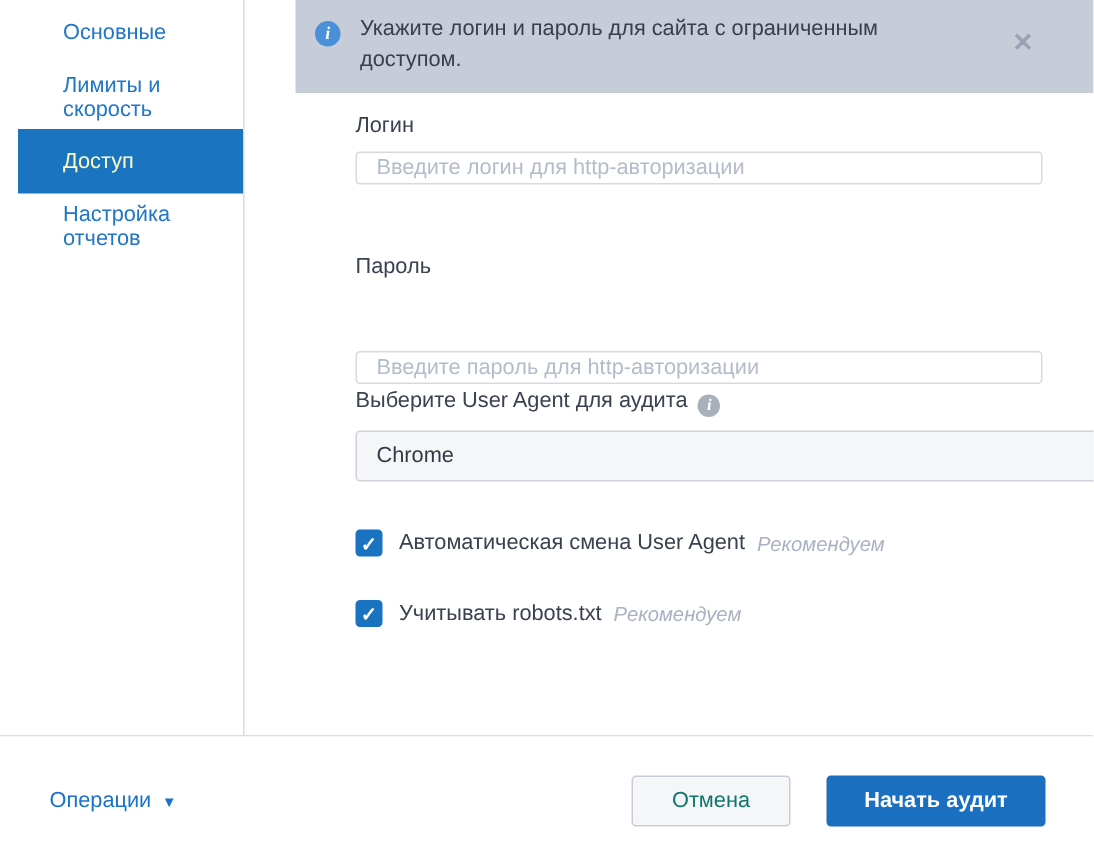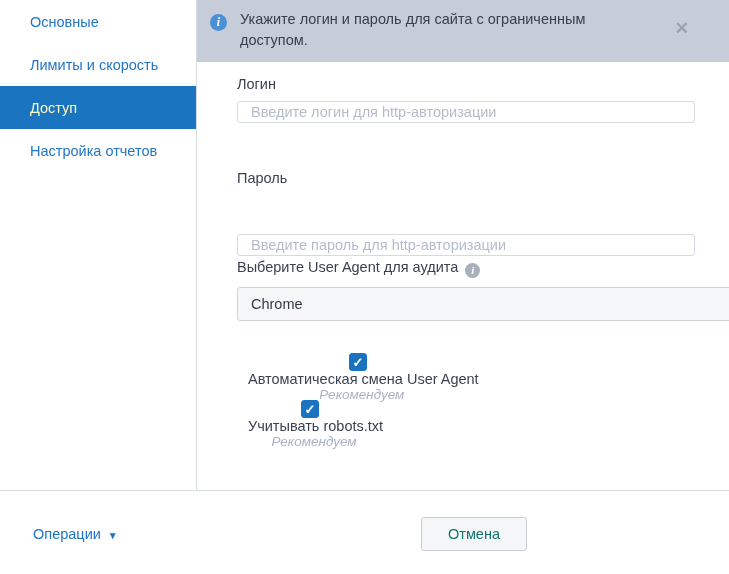--- a/index.html
+++ b/index.html
@@ -8,22 +8,22 @@
     font-family:"Liberation Sans", sans-serif;
     background:#ffffff;
     position:relative;
     overflow:hidden;
     font-size:14px;
     color:#3a4150;
   }
 
   
   .sidebar {
-    position:absolute; left:0; top:0; width:197px; height:491px;
-    background:#ffffff; border-right:1px solid #d8dce3;
+    position:absolute; left:0; top:0; width:163px; height:491px;
+    background:#ffffff; border-right:1px solid #d8dce3;padding-left:12px;
   }
   .side-item {
     height:43px; display:flex; align-items:center; padding-left:30px;
     color:#2176c7; cursor:pointer; font-size:14.5px;
   }
   .side-item.active {
     background:#1b74bf; color:#fef9c3;
   }
 
   
@@ -72,21 +72,21 @@
     font-size:11px; text-align:center; line-height:15px; cursor:pointer;
   }
   .select-box {
     position:absolute; left:40px; top:225px; width:516px; height:34px;
     background:#f5f6f8; border:1px solid #ccd1da; border-radius:3px;
     display:flex; align-items:center; padding:0 13px;
     color:#333a45; cursor:pointer; font-size:14.5px;
   }
   .select-caret { margin-left:auto; font-size:11px; color:#2b2f36; }
 
-  .check-row { position:absolute; left:40px; display:flex; align-items:center;flex-direction:column; }
+  .check-row { position:absolute; left:40px; display:flex; align-items:center; }
   .check-row-1 { top:291px; }
   .check-row-2 { top:338px; }
   .checkbox {
     width:18px; height:18px; border:1px solid #b9c0cc; border-radius:3px;
     background:#ffffff; cursor:pointer; flex:0 0 18px;
     display:flex; align-items:center; justify-content:center;
   }
   .checkbox.checked { background:#1a73c0; border-color:#1a73c0; }
   .checkbox.checked::after {
     content:"✓"; color:#ffffff; font-size:13px; font-weight:bold; line-height:1;
@@ -169,13 +169,14 @@
 </main>
 
 <div class="hdivider"></div>
 
 <footer class="footer">
   <div class="operations">
     <span>Операции</span>
     <span class="op-caret">▼</span>
   </div>
   <button class="btn btn-cancel">Отмена</button>
+  <button class="btn btn-submit">Начать аудит</button>
 </footer>
 
 </body></html>

